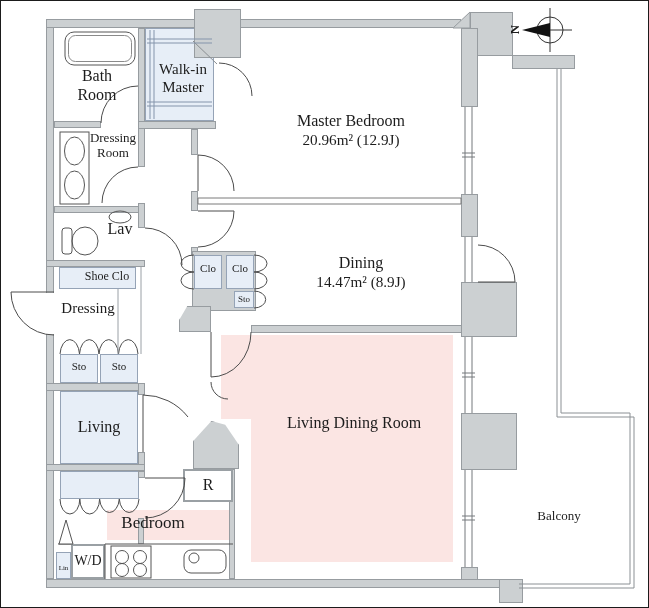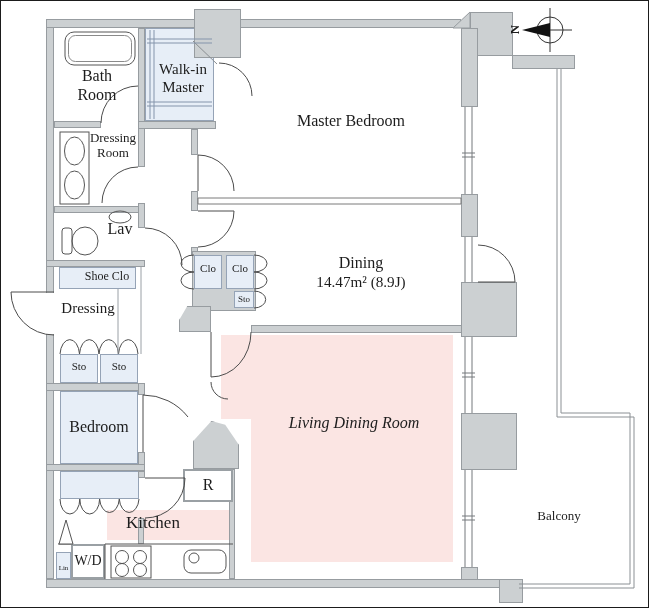--- a/index.html
+++ b/index.html
@@ -148,34 +148,35 @@
 Room</div>
   <div class="lbl" style="left:144px;top:60px;width:76px;font-size:15px;">Walk-in
 Master</div>
   <div class="lbl" style="left:82px;top:129px;width:60px;font-size:13px;">Dressing
 Room</div>
   <div class="lbl" style="left:98px;top:219px;width:42px;font-size:16px;">Lav</div>
   <div class="lbl" style="left:58px;top:268px;width:96px;font-size:12px;">Shoe Clo</div>
   <div class="lbl" style="left:50px;top:299px;width:74px;font-size:15px;">Dressing</div>
   <div class="lbl" style="left:59px;top:359px;width:38px;font-size:11px;">Sto</div>
   <div class="lbl" style="left:99px;top:359px;width:38px;font-size:11px;">Sto</div>
-  <div class="lbl" style="left:57px;top:417px;width:82px;font-size:16px;">Bedroom</div>
+  <div class="lbl" style="left:57px;top:417px;width:82px;font-size:16px;">Living</div>
   <div class="lbl" style="left:55px;top:563px;width:15px;font-size:7px;">Lin</div>
   <div class="lbl" style="left:70px;top:552px;width:34px;font-size:14px;">W/D</div>
-  <div class="lbl" style="left:106px;top:512px;width:92px;font-size:17px;">Kitchen</div>
+  <div class="lbl" style="left:106px;top:512px;width:92px;font-size:17px;">Bedroom</div>
   <div class="lbl" style="left:182px;top:475px;width:50px;font-size:16px;">R</div>
   <div class="lbl" style="left:193px;top:261px;width:28px;font-size:11px;">Clo</div>
   <div class="lbl" style="left:225px;top:261px;width:28px;font-size:11px;">Clo</div>
   <div class="lbl" style="left:233px;top:293px;width:20px;font-size:9px;">Sto</div>
   <div class="lbl" style="left:262px;top:92px;width:176px;font-size:16px;">
     <span>Master Bedroom</span>
+    <span class="area">20.96m²  (12.9J)</span>
   </div>
   <div class="lbl" style="left:278px;top:234px;width:164px;font-size:16px;">
     <span>Dining</span>
     <span class="area">14.47m²  (8.9J)</span>
   </div>
-  <div class="lbl" style="left:256px;top:394px;width:194px;font-size:16px;font-style:italic;">
+  <div class="lbl" style="left:256px;top:394px;width:194px;font-size:16px;">
     <span>Living Dining Room</span>
   </div>
   <div class="lbl" style="left:518px;top:507px;width:80px;font-size:13px;">Balcony</div>
   <div class="lbl" style="left:506px;top:21px;width:16px;font-size:13px;font-weight:bold;transform:rotate(-90deg);">N</div>
 
 </div>
 
 </body></html>

